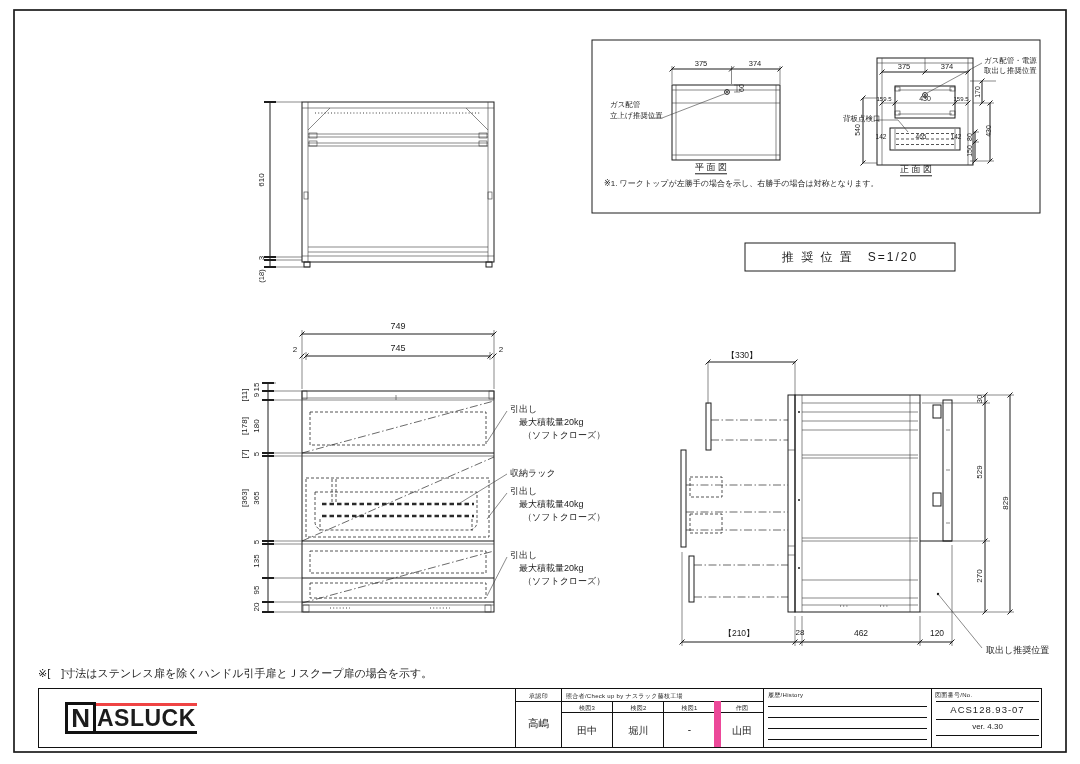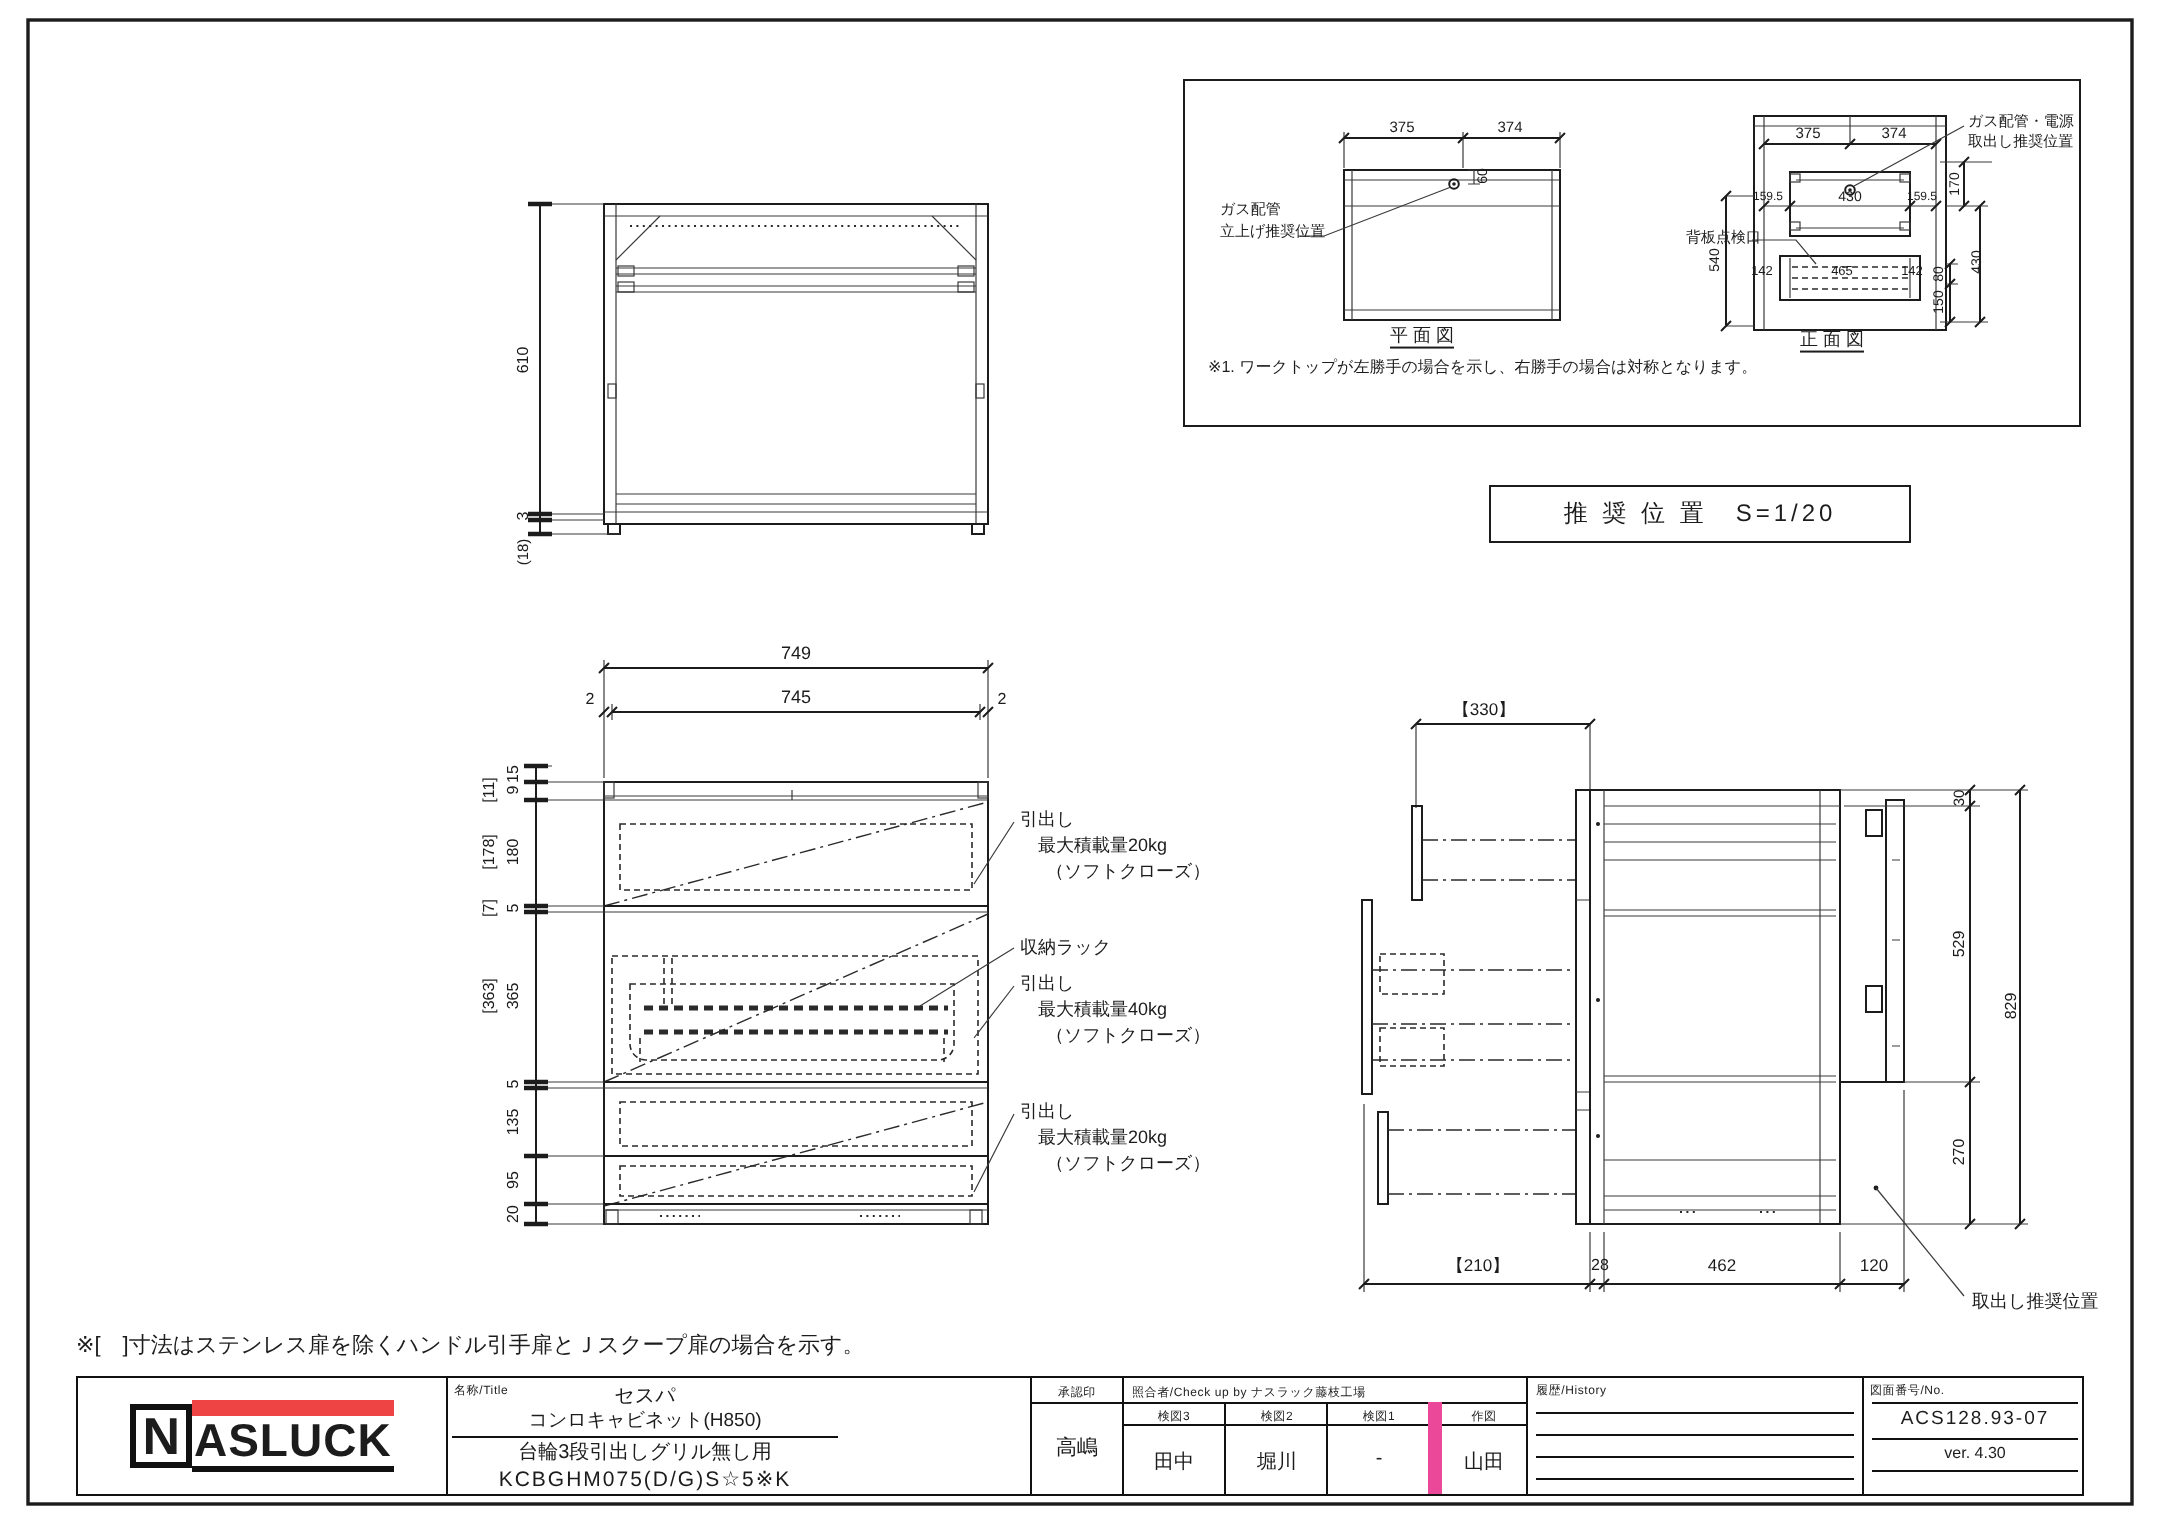--- a/index.html
+++ b/index.html
@@ -21,21 +21,21 @@
   .lv{transform:translate(-50%,-50%) rotate(-90deg);}
   .u{border-bottom:1px solid #1c1c1c;padding-bottom:1px;}
   
   .tb{position:absolute;left:38px;top:688px;width:1004px;height:60px;border:1.6px solid #111;box-sizing:border-box;background:#fff;}
   .tb .cell{position:absolute;top:0;height:100%;box-sizing:border-box;border-left:1.2px solid #111;}
   .tiny{position:absolute;font-size:6px;color:#222;white-space:nowrap;letter-spacing:.3px;}
   .ctr{position:absolute;left:0;right:0;text-align:center;white-space:nowrap;}
   .logo{position:absolute;left:0;right:0;top:50%;transform:translateY(-50%);text-align:center;}
   .logo-n{display:inline-block;border:3px solid #111;padding:0 3px;font-weight:900;font-size:26px;line-height:1;vertical-align:middle;}
   .logo-rest{display:inline-block;font-weight:900;font-size:23px;line-height:1;letter-spacing:.5px;
-             border-top:8px solid #ef4444;border-bottom:3px solid #111;padding:1px 1px;vertical-align:middle;}
+             border-top:3px solid #ef4444;border-bottom:3px solid #111;padding:1px 1px;vertical-align:middle;}
   .hline{position:absolute;left:4px;right:4px;border-top:1px solid #111;}
 </style>
 </head>
 <body>
 
 <div id="sheet">
 
 <svg width="1080" height="764" viewBox="0 0 1080 764">
 
   <rect x="14" y="10" width="1052" height="742" class="s2"></rect>
@@ -256,27 +256,20 @@
 <span class="lb ll" style="left:986px;top:651px;font-size:9px">取出し推奨位置</span>
 
 <span class="lb ll" style="left:38px;top:674px;font-size:11px">※[　]寸法はステンレス扉を除くハンドル引手扉とＪスクープ扉の場合を示す。</span>
 
 <div class="tb">
   <div class="cell" style="left:0;width:184px;border-left:none">
     <div class="logo">
       <span class="logo-n">N</span><span class="logo-rest">ASLUCK</span>
     </div>
   </div>
-  <div class="cell" style="left:184px;width:198px">
-    <span class="tiny" style="left:3px;top:2px">名称/Title</span>
-    <div class="ctr" style="top:2px;font-size:10px">セスパ</div>
-    <div class="ctr" style="top:15px;font-size:9.5px;border-bottom:1px solid #111;left:2px;right:2px;padding-bottom:1px">コンロキャビネット(H850)</div>
-    <div class="ctr" style="top:30px;font-size:10px">台輪3段引出しグリル無し用</div>
-    <div class="ctr" style="top:45px;font-size:10.5px;letter-spacing:1px">KCBGHM075(D/G)S☆5※K</div>
-  </div>
   <div class="cell" style="left:476px;width:46px">
     <div style="position:absolute;left:0;right:0;top:0;height:12px;border-bottom:1px solid #111"></div>
     <div class="ctr tiny" style="top:3px">承認印</div>
     <div class="ctr" style="top:28px;font-size:10.5px">高嶋</div>
   </div>
   <div class="cell" style="left:522px;width:202px">
     <div style="position:absolute;left:0;right:0;top:0;height:12px;border-bottom:1px solid #111"></div>
     <span class="tiny" style="left:4px;top:3px">照合者/Check up by ナスラック藤枝工場</span>
     <div style="position:absolute;left:0;top:12px;bottom:0;width:50px">
       <div style="position:absolute;left:0;right:0;top:0;height:11px;border-bottom:1px solid #111"></div>

